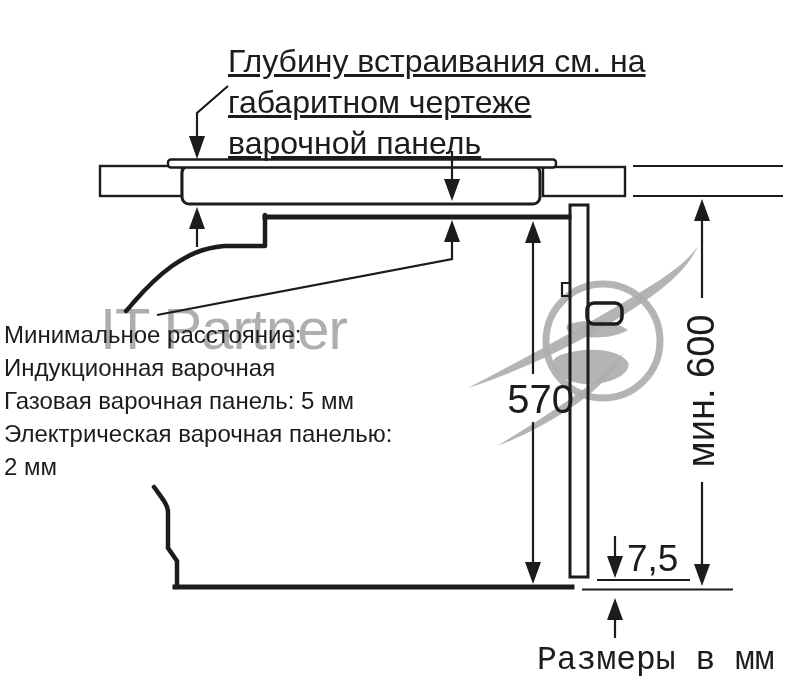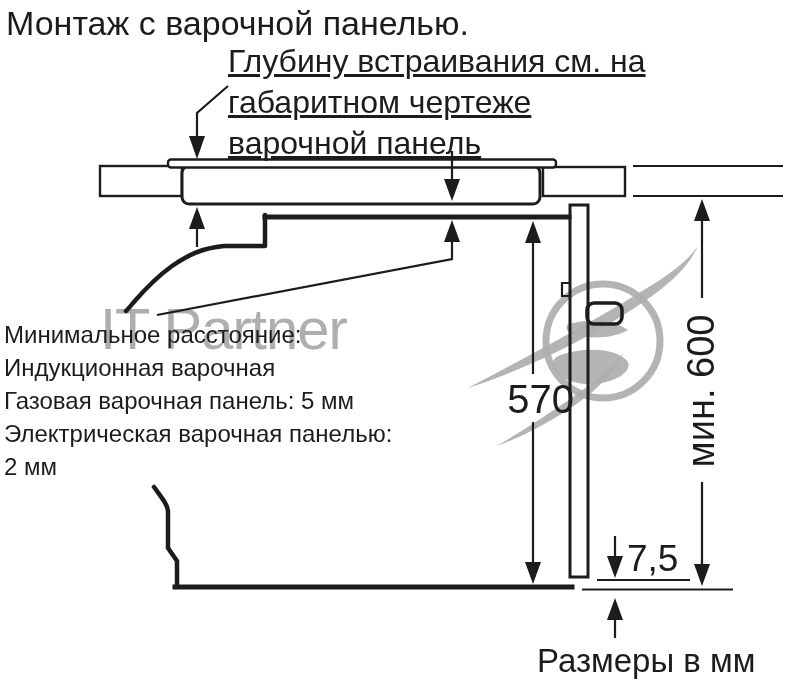--- a/index.html
+++ b/index.html
@@ -12,21 +12,21 @@
   .txt { position:absolute; color:var(--ink); white-space:nowrap; }
   .title { left:6px; top:4px; font-size:34px; line-height:38px; }
   .depth-note { left:228px; top:41px; font-size:32px; line-height:41px;text-decoration:underline; }
   .clearance-note { left:4px; top:318px; font-size:24px; line-height:33px; }
   .note-line { display:block; }
   .dim { font-size:40px; }
   .dim-570 { left:490px; top:377px; width:84px; text-align:right; }
   .dim-600 { left:616px; top:370px; width:170px; height:42px; text-align:center;
              transform:rotate(-90deg); font-size:38px; }
   .dim-75  { left:627px; top:538px; font-size:37px; }
-  .units-note { left:537px; top:642px; font-size:33px; }
+  .units-note { left:537px; top:642px; font-size:33px;font-family:Liberation Mono, monospace; }
   .watermark-text {
     position:absolute; left:100px; top:300px; font-size:58px; line-height:1;
     letter-spacing:-1px; color:var(--watermark); white-space:nowrap;
   }
   svg.diagram { position:absolute; left:0; top:0; }
   .ln   { stroke:var(--ink); fill:none; stroke-width:2.2; }
   .ln1  { stroke:var(--ink); fill:none; stroke-width:2.4; }
   .ln3  { stroke:var(--ink); fill:none; stroke-width:3; }
   .thick{ stroke:var(--ink); fill:none; stroke-width:5; stroke-linecap:square; }
   .front{ stroke:var(--ink); fill:none; stroke-width:4.5; stroke-linecap:round; stroke-linejoin:round; }
@@ -114,21 +114,20 @@
     <g>
       <line class="ln" x1="597" y1="580" x2="690" y2="580"></line>
       <line class="ln" x1="582" y1="589.5" x2="733" y2="589.5"></line>
       <line class="ln" x1="615" y1="536" x2="615" y2="556"></line>
       <polygon class="ah" points="607,556 623,556 615,578"></polygon>
       <line class="ln" x1="615" y1="638" x2="615" y2="620"></line>
       <polygon class="ah" points="607,620 623,620 615,598"></polygon>
     </g>
   </svg>
 
-  <div class="txt title">Монтаж с варочной панелью.</div>
 
   <div class="txt depth-note">
     <span class="note-line">Глубину встраивания см. на</span>
     <span class="note-line">габаритном чертеже</span>
     <span class="note-line">варочной панель</span>
   </div>
 
   <div class="txt clearance-note">
     <span class="note-line">Минимальное расстояние:</span>
     <span class="note-line">Индукционная варочная</span>

